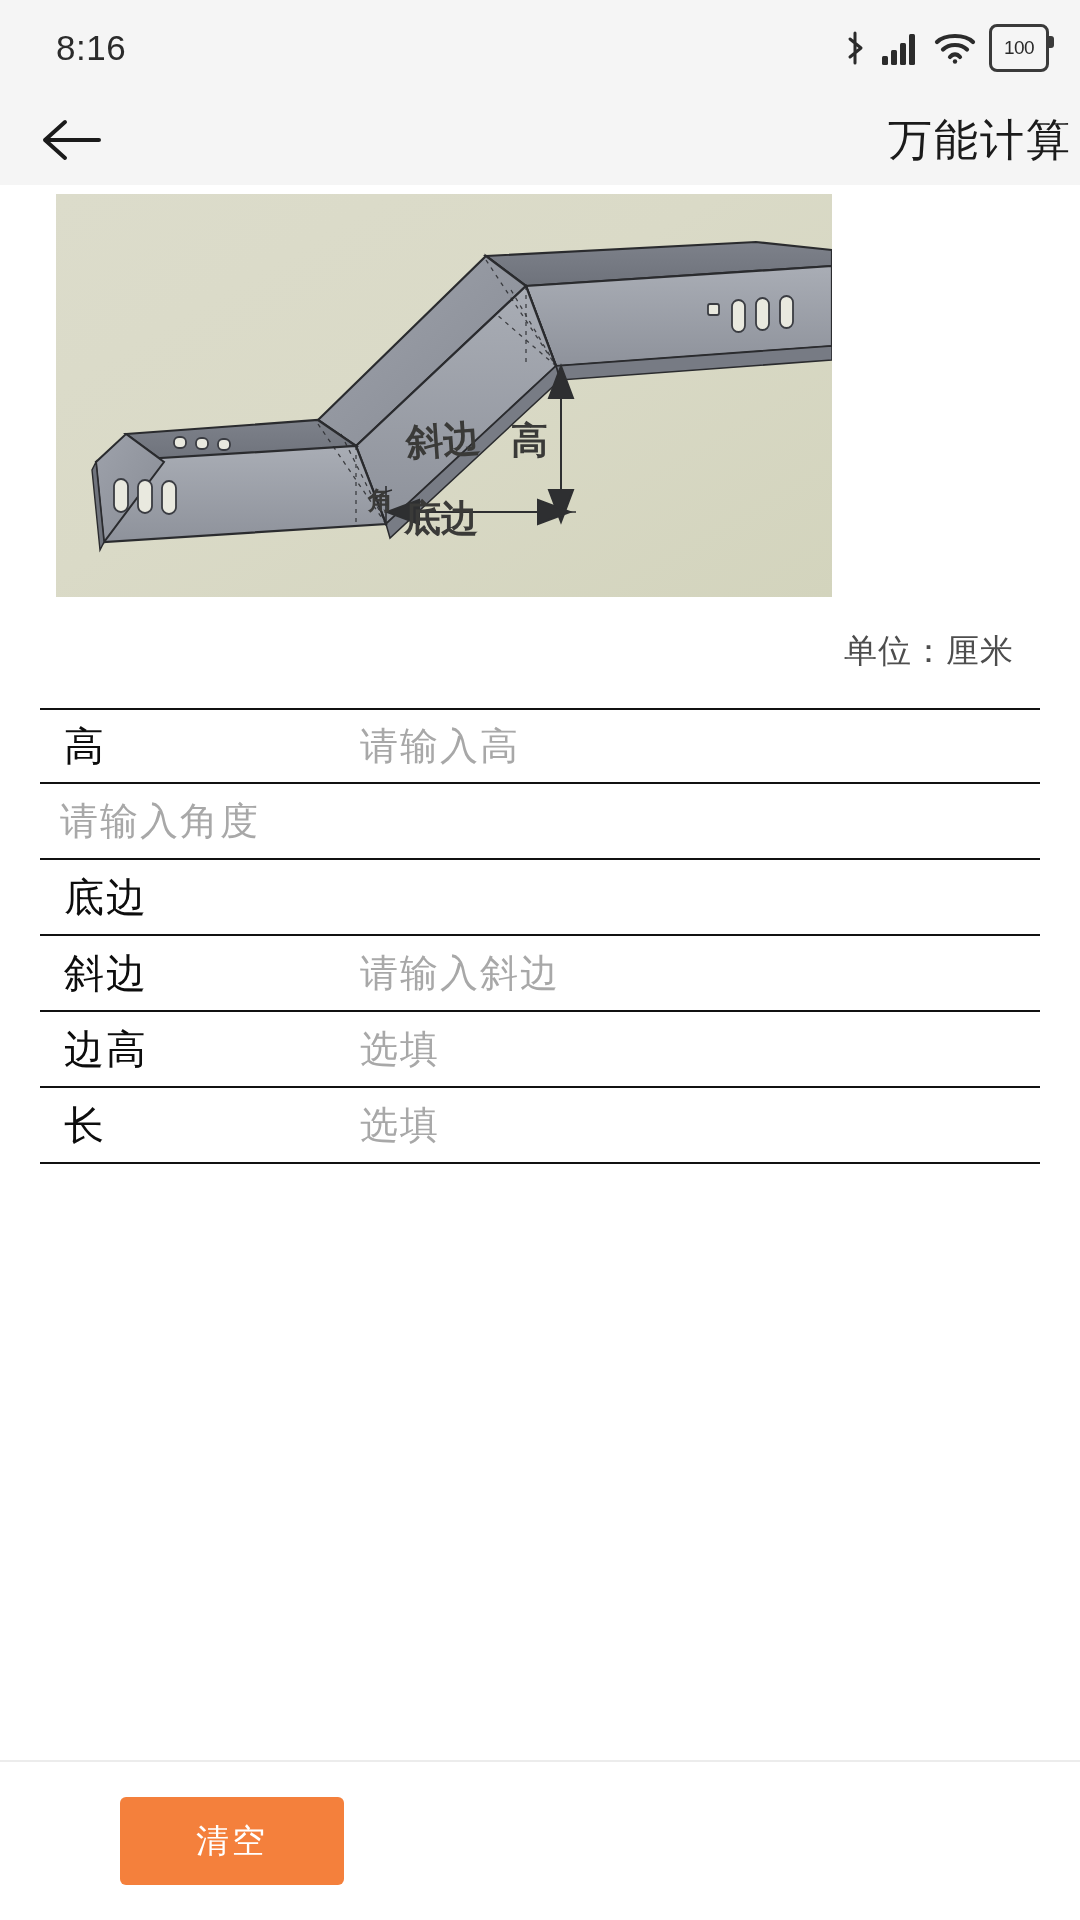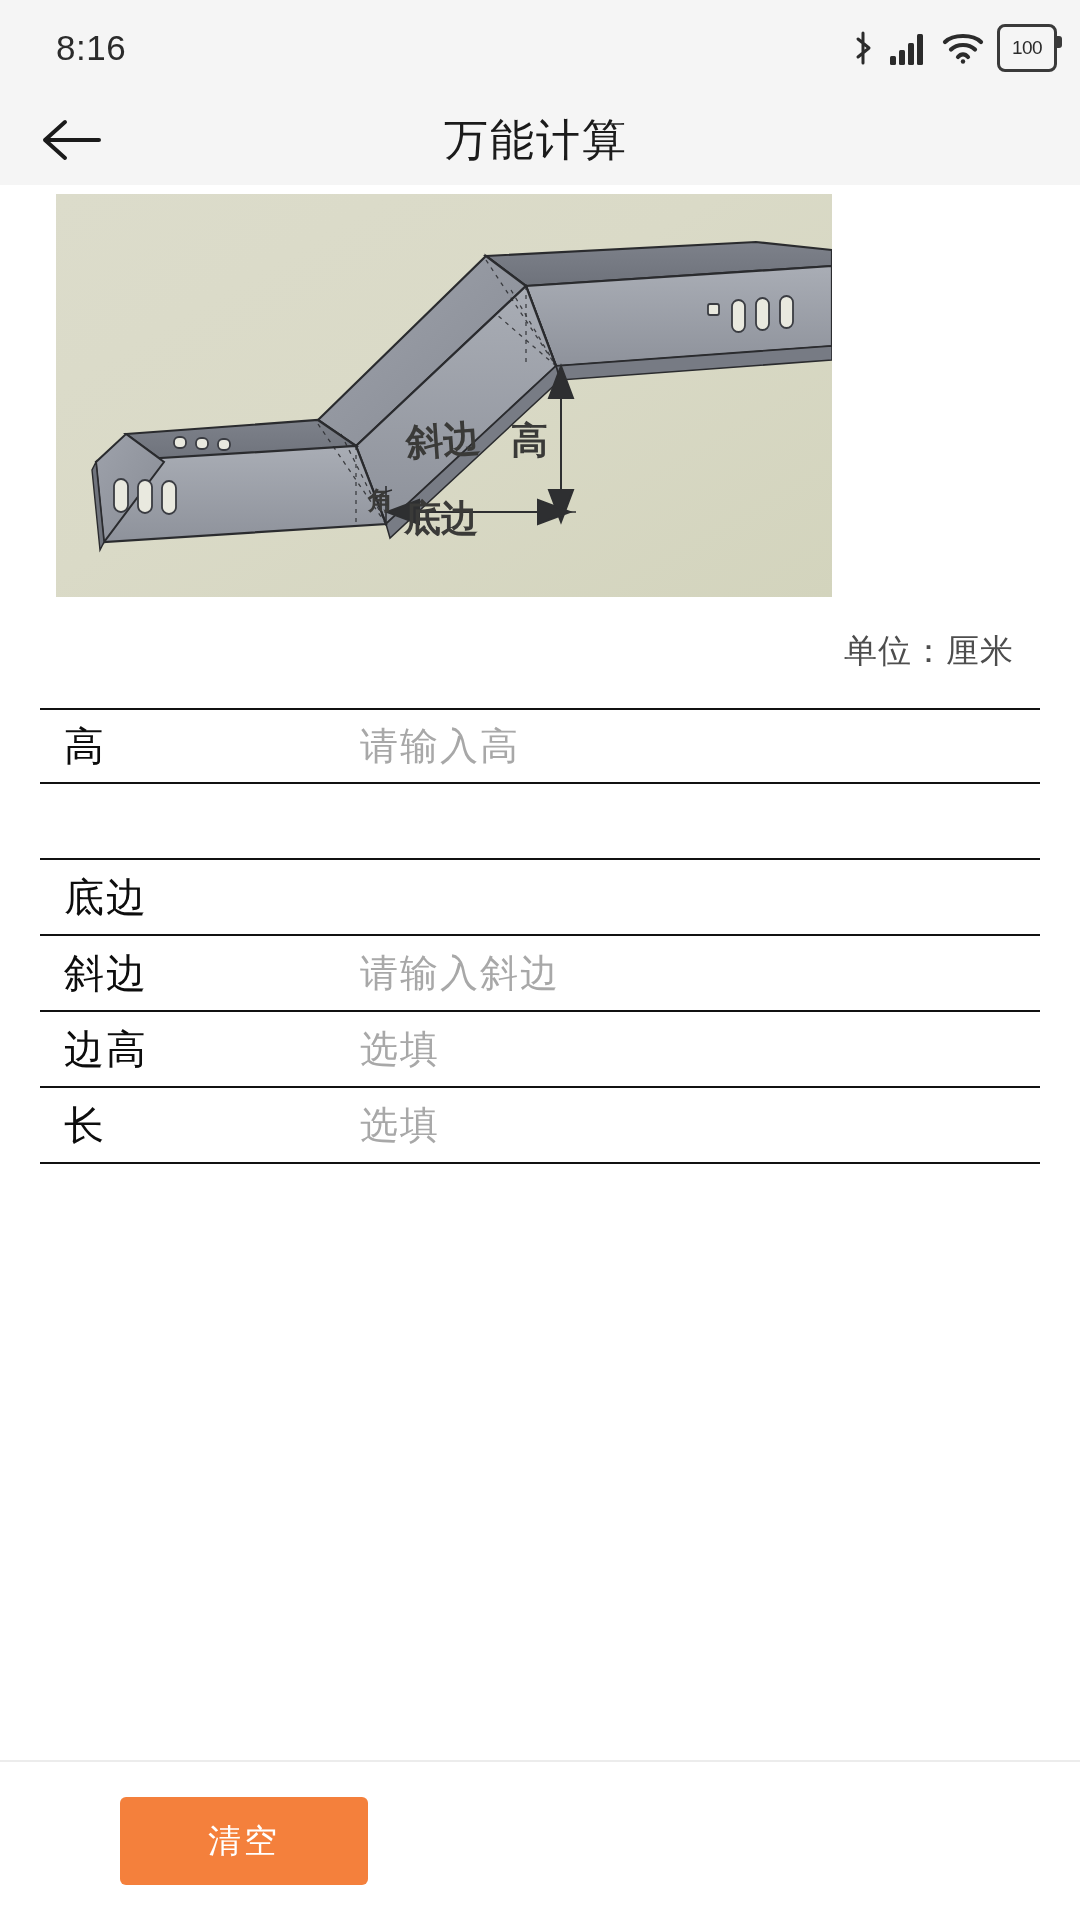--- a/index.html
+++ b/index.html
@@ -8,38 +8,38 @@
     font-family:"Liberation Sans","DejaVu Sans",sans-serif;
     background:#ffffff;
     overflow:hidden;
   }
   .screen { position:relative; width:1080px; height:1920px; display:flex; flex-direction:column; background:#ffffff; }
 
   
   .statusbar {
     height:95px; background:#f5f5f5; flex:0 0 95px;
     display:flex; align-items:center; justify-content:space-between;
-    padding:0 23px 0 56px; position:relative;gap:20px;
+    padding:0 31px 0 56px; position:relative;gap:20px;
   }
   .status-time { font-size:35px; color:#2b2b2b; letter-spacing:.5px; font-weight:400; }
   .status-icons { display:flex; align-items:center; gap:13px; }
   .ic { display:block; }
 
   .batt { position:relative; width:60px; height:48px; border:3px solid #3a3a3a; border-radius:8px; display:flex; align-items:center; justify-content:center; }
   .batt::after { content:""; position:absolute; right:-8px; top:9px; width:5px; height:12px; background:#3a3a3a; border-radius:0 3px 3px 0; }
   .batt span { font-size:19px; color:#2b2b2b; line-height:1; letter-spacing:-.5px; }
 
   
   .appbar {
     height:90px; flex:0 0 90px; background:#f5f5f5;
     display:flex; align-items:center; position:relative; padding:0 34px;
   }
   .back-btn { width:76px; height:76px; display:flex; align-items:center; justify-content:center; cursor:pointer; }
   .appbar-title {
-    position:absolute; left:0; right:8px; text-align:center;
+    position:absolute; left:0; right:8px; text-align:right;
     font-size:44px; color:#1b1b1b; font-weight:400; letter-spacing:2px;
     pointer-events:none;
   }
 
   
   .content { flex:1 1 auto; background:#ffffff; padding:0; position:relative; overflow:hidden; }
 
   .diagram-wrap { margin:9px 56px 0 56px; }
   .diagram {
     width:776px; height:403px; position:relative; overflow:hidden;
@@ -79,21 +79,21 @@
   .row-input::placeholder { color:#a8a8a8; }
 
   
   .footer {
     flex:0 0 160px; height:160px; background:#ffffff;
     border-top:2px solid #ececec;
     display:flex; align-items:center; justify-content:space-between;
     padding:0 120px;
   }
   .btn {
-    width:248px; height:88px; border:none; border-radius:6px;
+    width:224px; height:88px; border:none; border-radius:6px;
     background:#f4803c; color:#ffffff;
     font-family:"Liberation Sans","DejaVu Sans",sans-serif;
     font-size:33px; letter-spacing:3px; cursor:pointer;
     display:flex; align-items:center; justify-content:center;
   }
 </style>
 </head>
 <body>
 
 <div class="screen">
@@ -232,20 +232,21 @@
     <div class="unit-line">单位：厘米</div>
 
     <div class="form">
 
       <div class="form-row">
         <div class="row-label">高</div>
         <input class="row-input" type="text" placeholder="请输入高" style="">
       </div>
 
       <div class="form-row">
+        <input class="row-input" type="text" placeholder="请输入角度" style="">
       </div>
 
       <div class="form-row">
         <div class="row-label">底边</div>
       </div>
 
       <div class="form-row">
         <div class="row-label">斜边</div>
         <input class="row-input" type="text" placeholder="请输入斜边" style="">
       </div>

